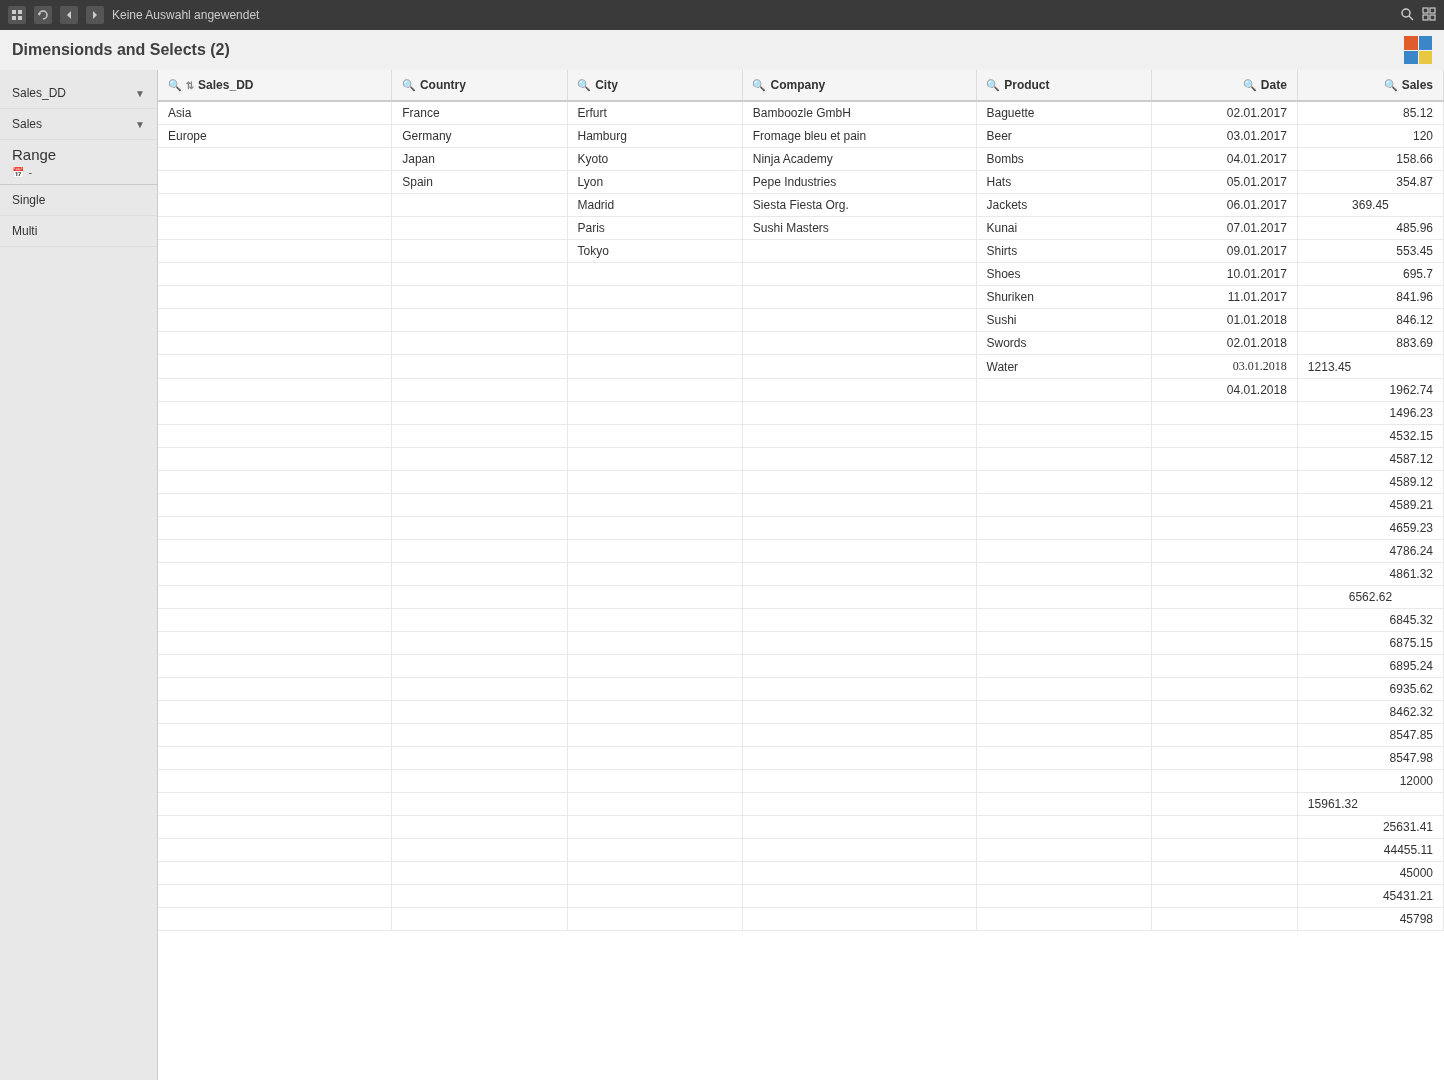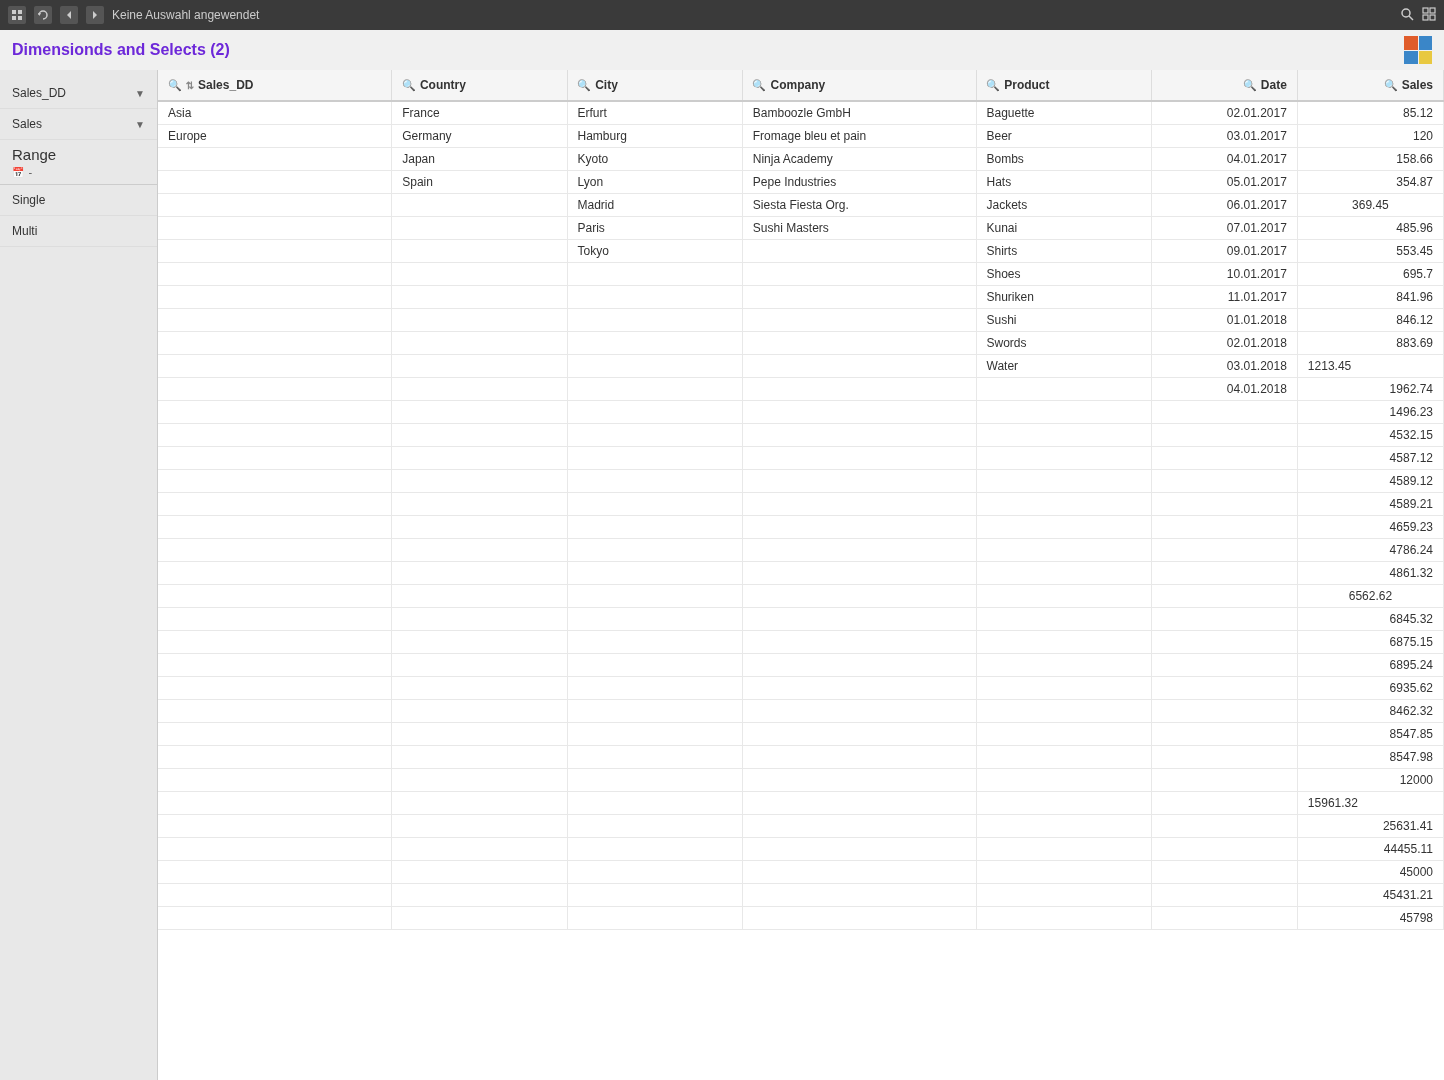--- a/index.html
+++ b/index.html
@@ -31,21 +31,21 @@
     .topbar-search-icon svg, .topbar-expand-icon svg { width: 14px; height: 14px; fill: #ccc; }
 
     
     .page-header {
       display: flex;
       align-items: center;
       justify-content: space-between;
       padding: 6px 12px;
       background: #f0f0f0;
     }
-    .page-title { font-size: 16px; font-weight: bold; color: #6d28d9; }
+    .page-title { font-size: 16px; font-weight: bold; color: #404040; }
 
     
     .main-layout {
       display: flex;
       height: calc(1080px - 30px - 36px);
     }
 
     
     .sidebar {
       width: 158px;
@@ -355,21 +355,21 @@
             <td>Swords</td>
             <td style="text-align: right;">02.01.2018</td>
             <td style="text-align: right;">883.69</td>
           </tr>
           <tr>
             <td></td>
             <td></td>
             <td></td>
             <td></td>
             <td>Water</td>
-            <td style="text-align: right;">03.01.2018</td>
+            <td style="text-align: right; font-family: Liberation Serif, serif;">03.01.2018</td>
             <td style="">1213.45</td>
           </tr>
           <tr>
             <td></td>
             <td></td>
             <td></td>
             <td></td>
             <td></td>
             <td style="text-align: right;">04.01.2018</td>
             <td style="text-align: right;">1962.74</td>

